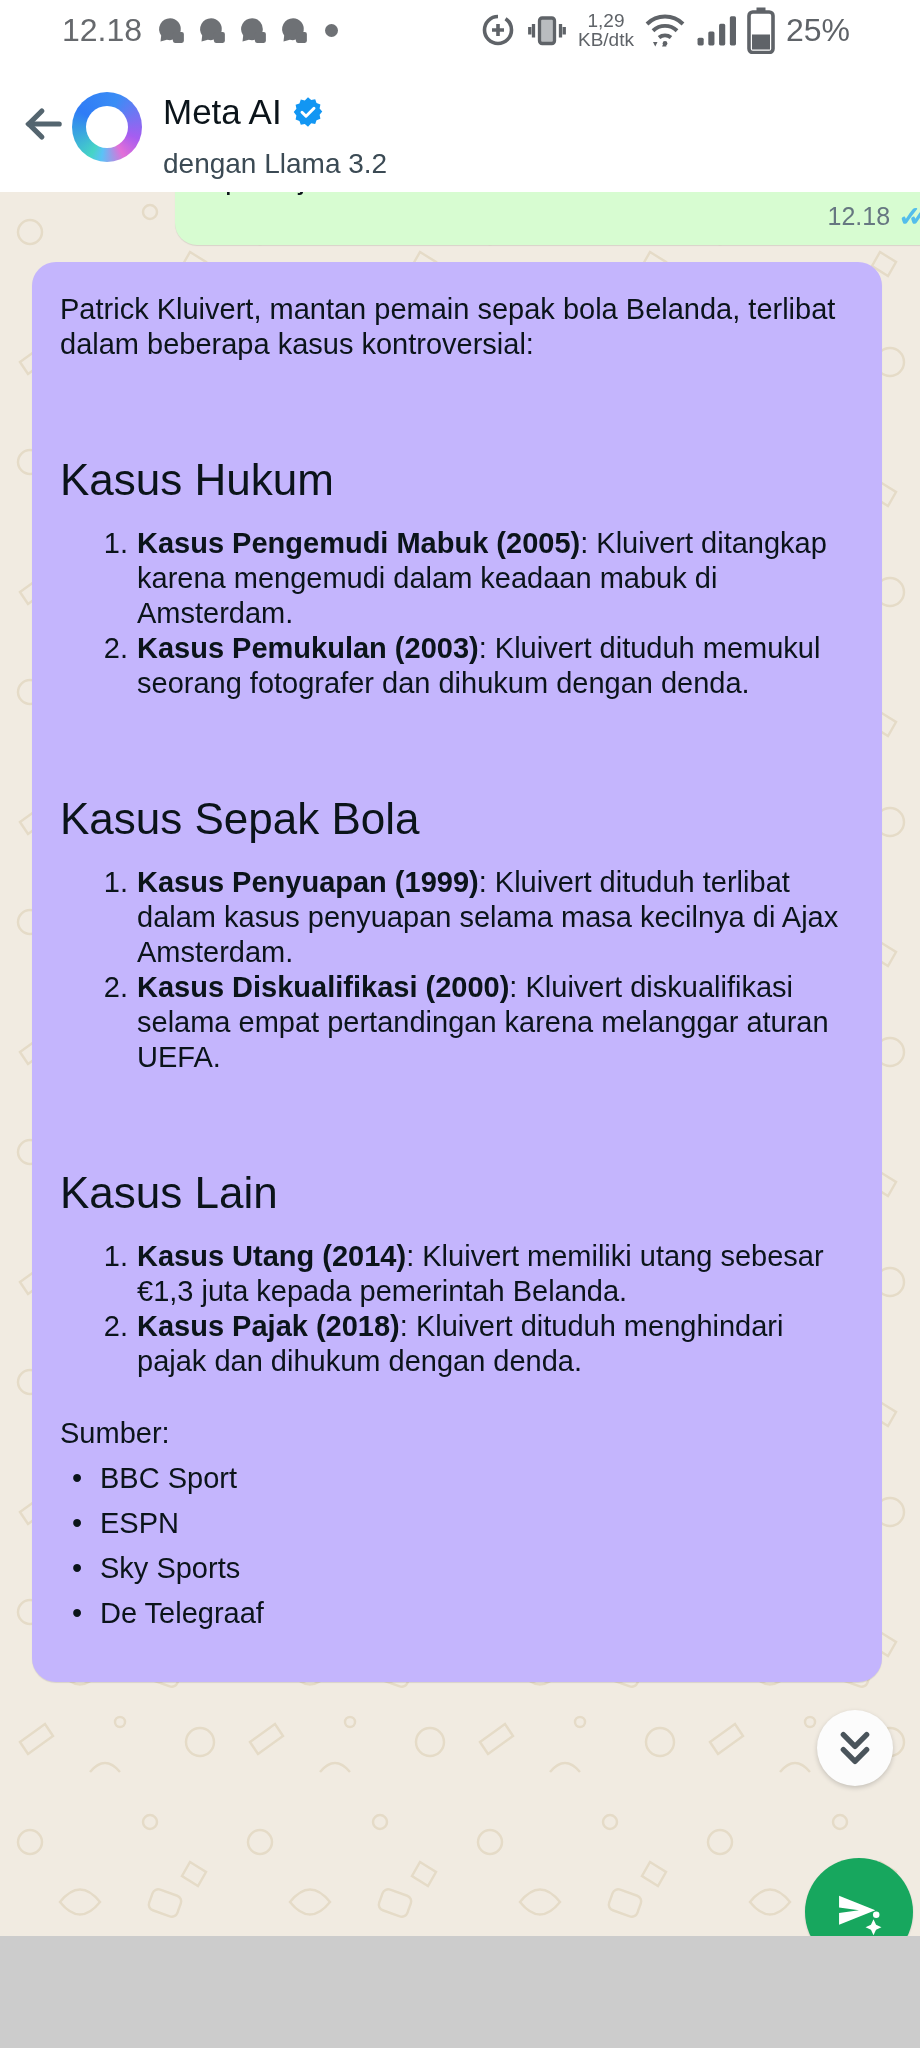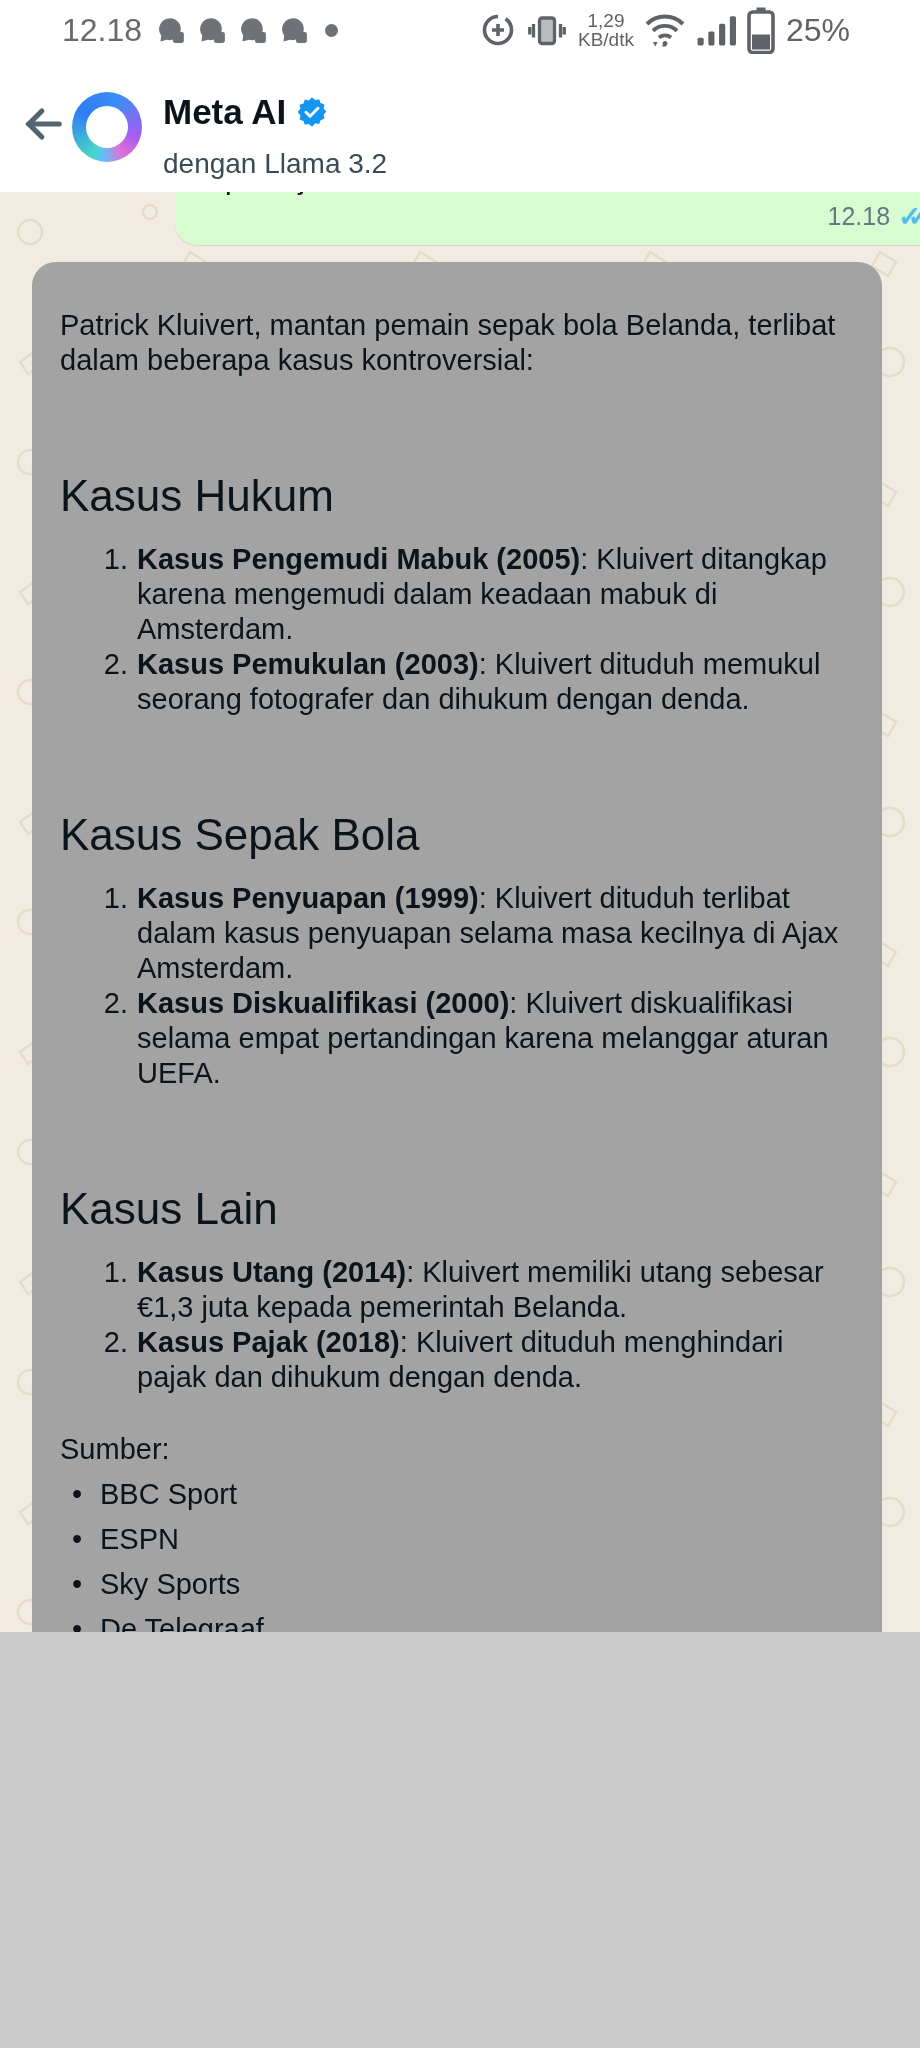--- a/index.html
+++ b/index.html
@@ -1,17 +1,17 @@
 <!DOCTYPE html>
 <html><head>
 <meta charset="utf-8">
 <style>
   html,body{margin:0;padding:0;}
   body{font-family:"Liberation Sans", sans-serif; background:#ccc;}
-  .phone{position:relative;width:920px;height:1632px;background:#fff;overflow:hidden;margin:0 auto;}
+  .phone{position:relative;width:920px;height:1936px;background:#fff;overflow:hidden;margin:0 auto;}
 
   
   .statusbar{position:absolute;top:0;left:0;width:920px;height:60px;background:#fff;}
   .sb-time{position:absolute;left:62px;top:12px;font-size:32px;color:#66696d;}
   .sb-left-icons{position:absolute;left:155px;top:14px;display:flex;align-items:center;gap:8px;}
   .sb-chat-ic{width:33px;height:33px;}
   .sb-dot{width:13px;height:13px;border-radius:50%;background:#6e7175;margin-left:6px;}
   .sb-right{position:absolute;right:70px;top:6px;display:flex;align-items:center;gap:10px;height:48px;}
   .sb-rate{display:flex;flex-direction:column;align-items:center;line-height:1;color:#5f6368;}
   .sb-rate .r1{font-size:19px;}
@@ -19,36 +19,36 @@
   .sb-batt-label{font-size:32px;color:#5f6368;}
 
   
   .header{position:absolute;top:60px;left:0;width:920px;height:132px;background:#fff;}
   .back-btn{position:absolute;left:18px;top:38px;width:52px;height:52px;}
   .meta-logo{position:absolute;left:72px;top:32px;width:70px;height:70px;border-radius:50%;
     background:conic-gradient(from 210deg,#46d4c6,#2f7cf6 90deg,#3a8df5 170deg,#a65df0 260deg,#e26fd8 300deg,#5bc2f7 340deg,#46d4c6);}
   .meta-logo-inner{position:absolute;left:14px;top:14px;width:42px;height:42px;border-radius:50%;background:#fff;}
   .hdr-text{position:absolute;left:163px;top:32px;}
   .hdr-title-row{display:flex;align-items:center;gap:10px;}
-  .hdr-title{font-size:35px;font-weight:700;color:#0b141a;}
+  .hdr-title{font-size:35px;font-weight:400;color:#0b141a;}
   .hdr-sub{font-size:28px;color:#3b4a54;margin-top:16px;}
 
   
   .chat{position:absolute;top:192px;left:0;width:920px;height:1798px;background:#f1ebe1;overflow:hidden;}
   .doodle{position:absolute;top:0;left:0;}
 
   .bubble-out{position:absolute;top:-50px;left:175px;width:726px;background:#d7fcd1;border-radius:22px;
     box-shadow:0 1px 1px rgba(0,0,0,.10);padding:18px 26px 12px 30px;}
   .out-text{font-size:30px;color:#0b141a;line-height:38px;}
   .out-meta{display:flex;justify-content:flex-end;align-items:center;gap:8px;margin-top:2px;}
   .out-time{font-size:25px;color:#667781;}
   .ticks{font-size:28px;color:#53bdeb;letter-spacing:-14px;padding-right:14px;font-weight:700;}
 
-  .bubble-in{position:relative;margin:70px 0 0 32px;width:794px;background:#a3a3a3;border-radius:24px;
-    box-shadow:0 1px 1px rgba(0,0,0,.10);padding:46px 28px 46px 28px;color:#0b141a;}
+  .bubble-in{position:relative;margin:70px 0 0 32px;width:794px;background:#c4b5fd;border-radius:24px;
+    box-shadow:0 1px 1px rgba(0,0,0,.10);padding:30px 28px 46px 28px;color:#0b141a;}
   .msg-intro{font-size:29px;line-height:35px;}
   .section-heading{font-size:44px;line-height:52px;margin:92px 0 20px 0;font-weight:400;}
   .oli{position:relative;padding-left:77px;font-size:29px;line-height:35px;}
   .oli .num{position:absolute;left:34px;width:34px;text-align:right;}
   .sources{margin-top:32px;}
   .sources-label{font-size:29px;line-height:45px;}
   .src-li{position:relative;padding-left:40px;font-size:29px;line-height:45px;}
   .src-li .blt{position:absolute;left:12px;}
 
   .scroll-btn{position:absolute;left:817px;top:1518px;width:76px;height:76px;border-radius:50%;

